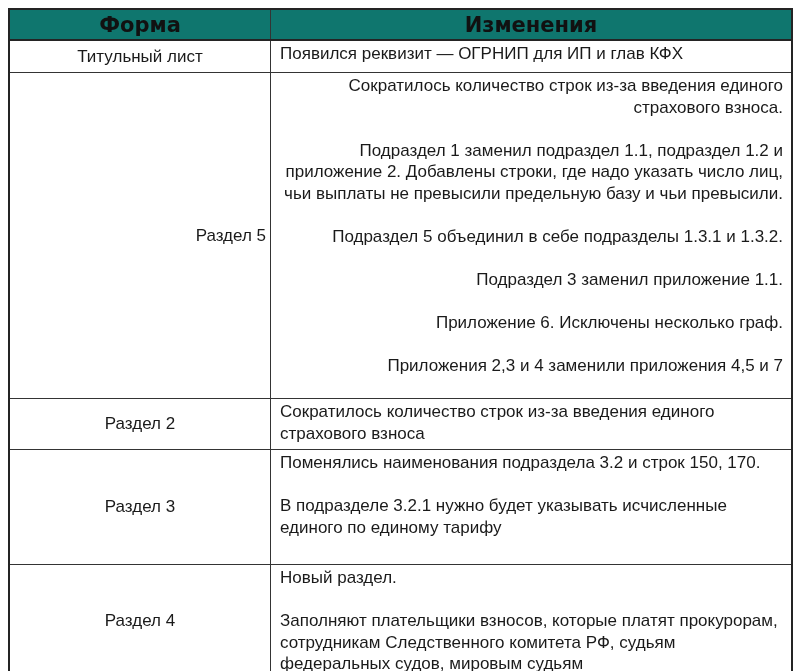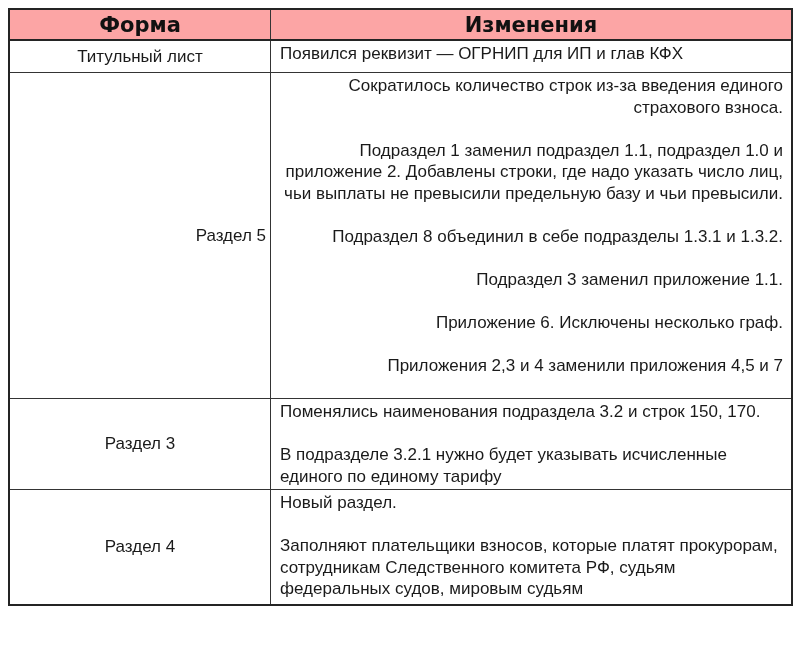--- a/index.html
+++ b/index.html
@@ -21,21 +21,21 @@
     width: 785px;
     table-layout: fixed;
   }
   table, th, td {
     border: 1px solid #343434;
   }
   table {
     border: 2px solid #242424;
   }
   th {
-    background: #fca5a5;
+    background: #0f766e;
     font-family: "DejaVu Sans", sans-serif;
     font-weight: bold;
     font-size: 21px;
     color: #111111;
     height: 29px;
     border-bottom: 2px solid #242424;
     padding: 0;
   }
   th.col-form { width: 260px; }
   td {
@@ -79,25 +79,31 @@
       <tr>
         <td class="form-cell">Титульный лист</td>
         <td class="changes-cell">
             <p>Появился реквизит — ОГРНИП для ИП и глав КФХ</p>
           </td>
       </tr>
       <tr>
         <td class="form-cell">Раздел 5</td>
         <td class="changes-cell">
             <p>Сократилось количество строк из-за введения единого страхового взноса.</p>
-            <p>Подраздел 1 заменил подраздел 1.1, подраздел 1.0 и приложение 2. Добавлены строки, где надо указать число лиц, чьи выплаты не превысили предельную базу и чьи превысили.</p>
-            <p>Подраздел 8 объединил в себе подразделы 1.3.1 и 1.3.2.</p>
+            <p>Подраздел 1 заменил подраздел 1.1, подраздел 1.2 и приложение 2. Добавлены строки, где надо указать число лиц, чьи выплаты не превысили предельную базу и чьи превысили.</p>
+            <p>Подраздел 5 объединил в себе подразделы 1.3.1 и 1.3.2.</p>
             <p>Подраздел 3 заменил приложение 1.1.</p>
             <p>Приложение 6. Исключены несколько граф.</p>
             <p>Приложения 2,3 и 4 заменили приложения 4,5 и 7</p>
+          </td>
+      </tr>
+      <tr>
+        <td class="form-cell">Раздел 2</td>
+        <td class="changes-cell">
+            <p>Сократилось количество строк из-за введения единого страхового взноса</p>
           </td>
       </tr>
       <tr>
         <td class="form-cell">Раздел 3</td>
         <td class="changes-cell">
             <p>Поменялись наименования подраздела 3.2 и строк 150, 170.</p>
             <p>В подразделе 3.2.1 нужно будет указывать исчисленные единого по единому тарифу</p>
           </td>
       </tr>
       <tr>

